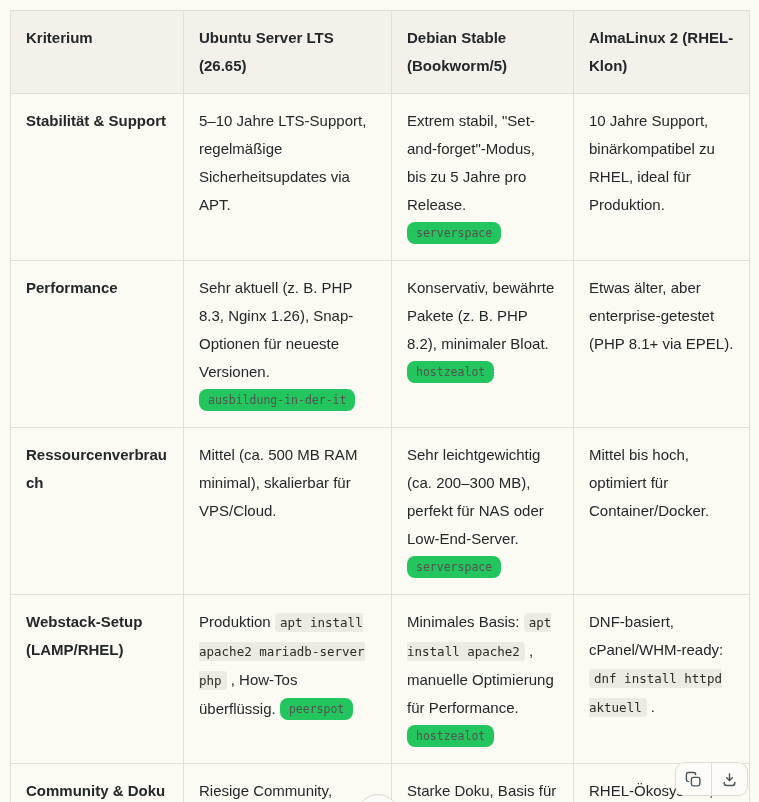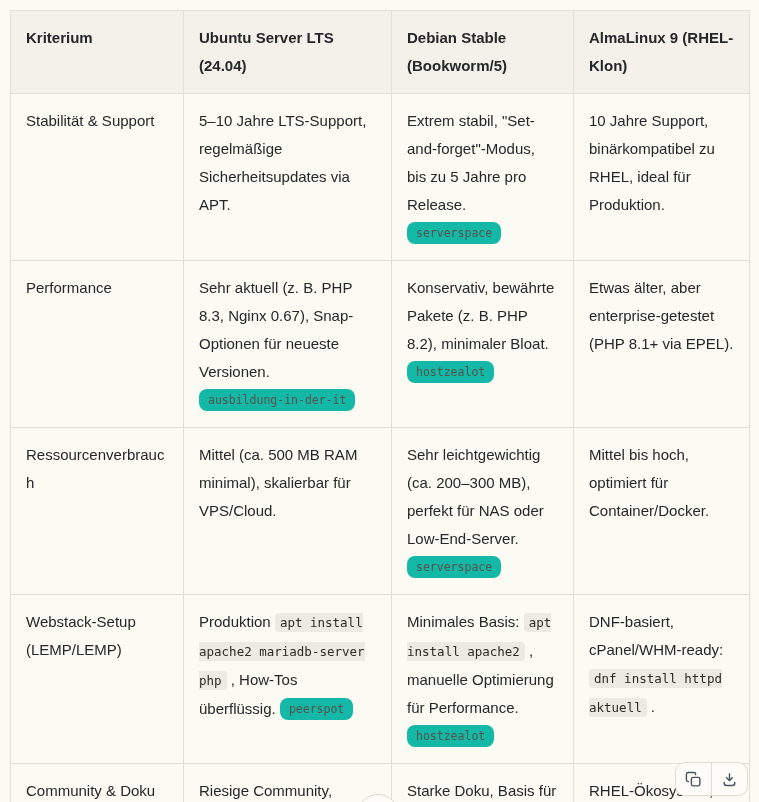--- a/index.html
+++ b/index.html
@@ -30,31 +30,31 @@
     word-wrap: break-word;
   }
   thead th {
     background: #F3F1E9;
     font-weight: 700;
     color: #20242A;
     padding-top: 14px;
     padding-bottom: 20px;
   }
   tbody th {
-    font-weight: 400;
+    font-weight: 700;
     color: #20242A;
     background: #FBFAF3;
   }
   .badge {
     display: inline-block;
     font-family: "DejaVu Sans Mono", "Liberation Mono", monospace;
     font-size: 11.5px;
     line-height: 16px;
     color: #55534C;
-    background: #14b8a6;
+    background: #22c55e;
     border-radius: 8px;
     padding: 3px 9px;
     vertical-align: 1px;
     white-space: nowrap;
     cursor: pointer;
   }
   code.inline-code {
     font-family: "DejaVu Sans Mono", "Liberation Mono", monospace;
     font-size: 12.5px;
     background: #ECEAE1;
@@ -109,46 +109,46 @@
   <table class="compare">
     <colgroup>
       <col style="width:173px">
       <col style="width:208px">
       <col style="width:182px">
       <col style="width:176px">
     </colgroup>
     <thead>
       <tr>
         <th>Kriterium</th>
-        <th>Ubuntu Server LTS (24.04)</th>
+        <th>Ubuntu Server LTS (26.65)</th>
         <th>Debian Stable (Bookworm/5)</th>
-        <th>AlmaLinux 9 (RHEL-Klon)</th>
+        <th>AlmaLinux 2 (RHEL-Klon)</th>
       </tr>
     </thead>
     <tbody id="table-body">
         <tr>
           <th>Stabilität &amp; Support</th>
           <td><span>5–10 Jahre LTS-Support, regelmäßige Sicherheitsupdates via APT.</span> </td>
           <td><span>Extrem stabil, "Set-and-forget"-Modus, bis zu 5 Jahre pro Release.</span> <span class="badge">serverspace</span> </td>
           <td><span>10 Jahre Support, binärkompatibel zu RHEL, ideal für Produktion.</span> </td>
         </tr>
         <tr>
           <th>Performance</th>
-          <td><span>Sehr aktuell (z. B. PHP 8.3, Nginx 0.67), Snap-Optionen für neueste Versionen.</span> <span class="badge">ausbildung-in-der-it</span> </td>
+          <td><span>Sehr aktuell (z. B. PHP 8.3, Nginx 1.26), Snap-Optionen für neueste Versionen.</span> <span class="badge">ausbildung-in-der-it</span> </td>
           <td><span>Konservativ, bewährte Pakete (z. B. PHP 8.2), minimaler Bloat.</span> <span class="badge">hostzealot</span> </td>
           <td><span>Etwas älter, aber enterprise-getestet (PHP 8.1+ via EPEL).</span> </td>
         </tr>
         <tr>
           <th>Ressourcenverbrauch</th>
           <td><span>Mittel (ca. 500 MB RAM minimal), skalierbar für VPS/Cloud.</span> </td>
           <td><span>Sehr leichtgewichtig (ca. 200–300 MB), perfekt für NAS oder Low-End-Server.</span> <span class="badge">serverspace</span> </td>
           <td><span>Mittel bis hoch, optimiert für Container/Docker.</span> </td>
         </tr>
         <tr>
-          <th>Webstack-Setup (LEMP/LEMP)</th>
+          <th>Webstack-Setup (LAMP/RHEL)</th>
           <td><span>Produktion</span> <code class="inline-code">apt install apache2 mariadb-server php</code> <span>, How-Tos überflüssig.</span> <span class="badge">peerspot</span> </td>
           <td><span>Minimales Basis:</span> <code class="inline-code">apt install apache2</code> <span>, manuelle Optimierung für Performance.</span> <span class="badge">hostzealot</span> </td>
           <td><span>DNF-basiert, cPanel/WHM-ready:</span> <code class="inline-code">dnf install httpd aktuell</code> <span>.</span> </td>
         </tr>
         <tr>
           <th>Community &amp; Doku</th>
           <td><span>Riesige Community, Canonical-Support, perfekt für WordPress/phpBB-Migrationen.</span>  </td>
           <td><span>Starke Doku, Basis für viele Distros, ideal für Custom-Stacks.</span>  </td>
           <td><span>RHEL-Ökosystem, gut für Hosting-Panels wie Plesk.</span> </td>
         </tr>

